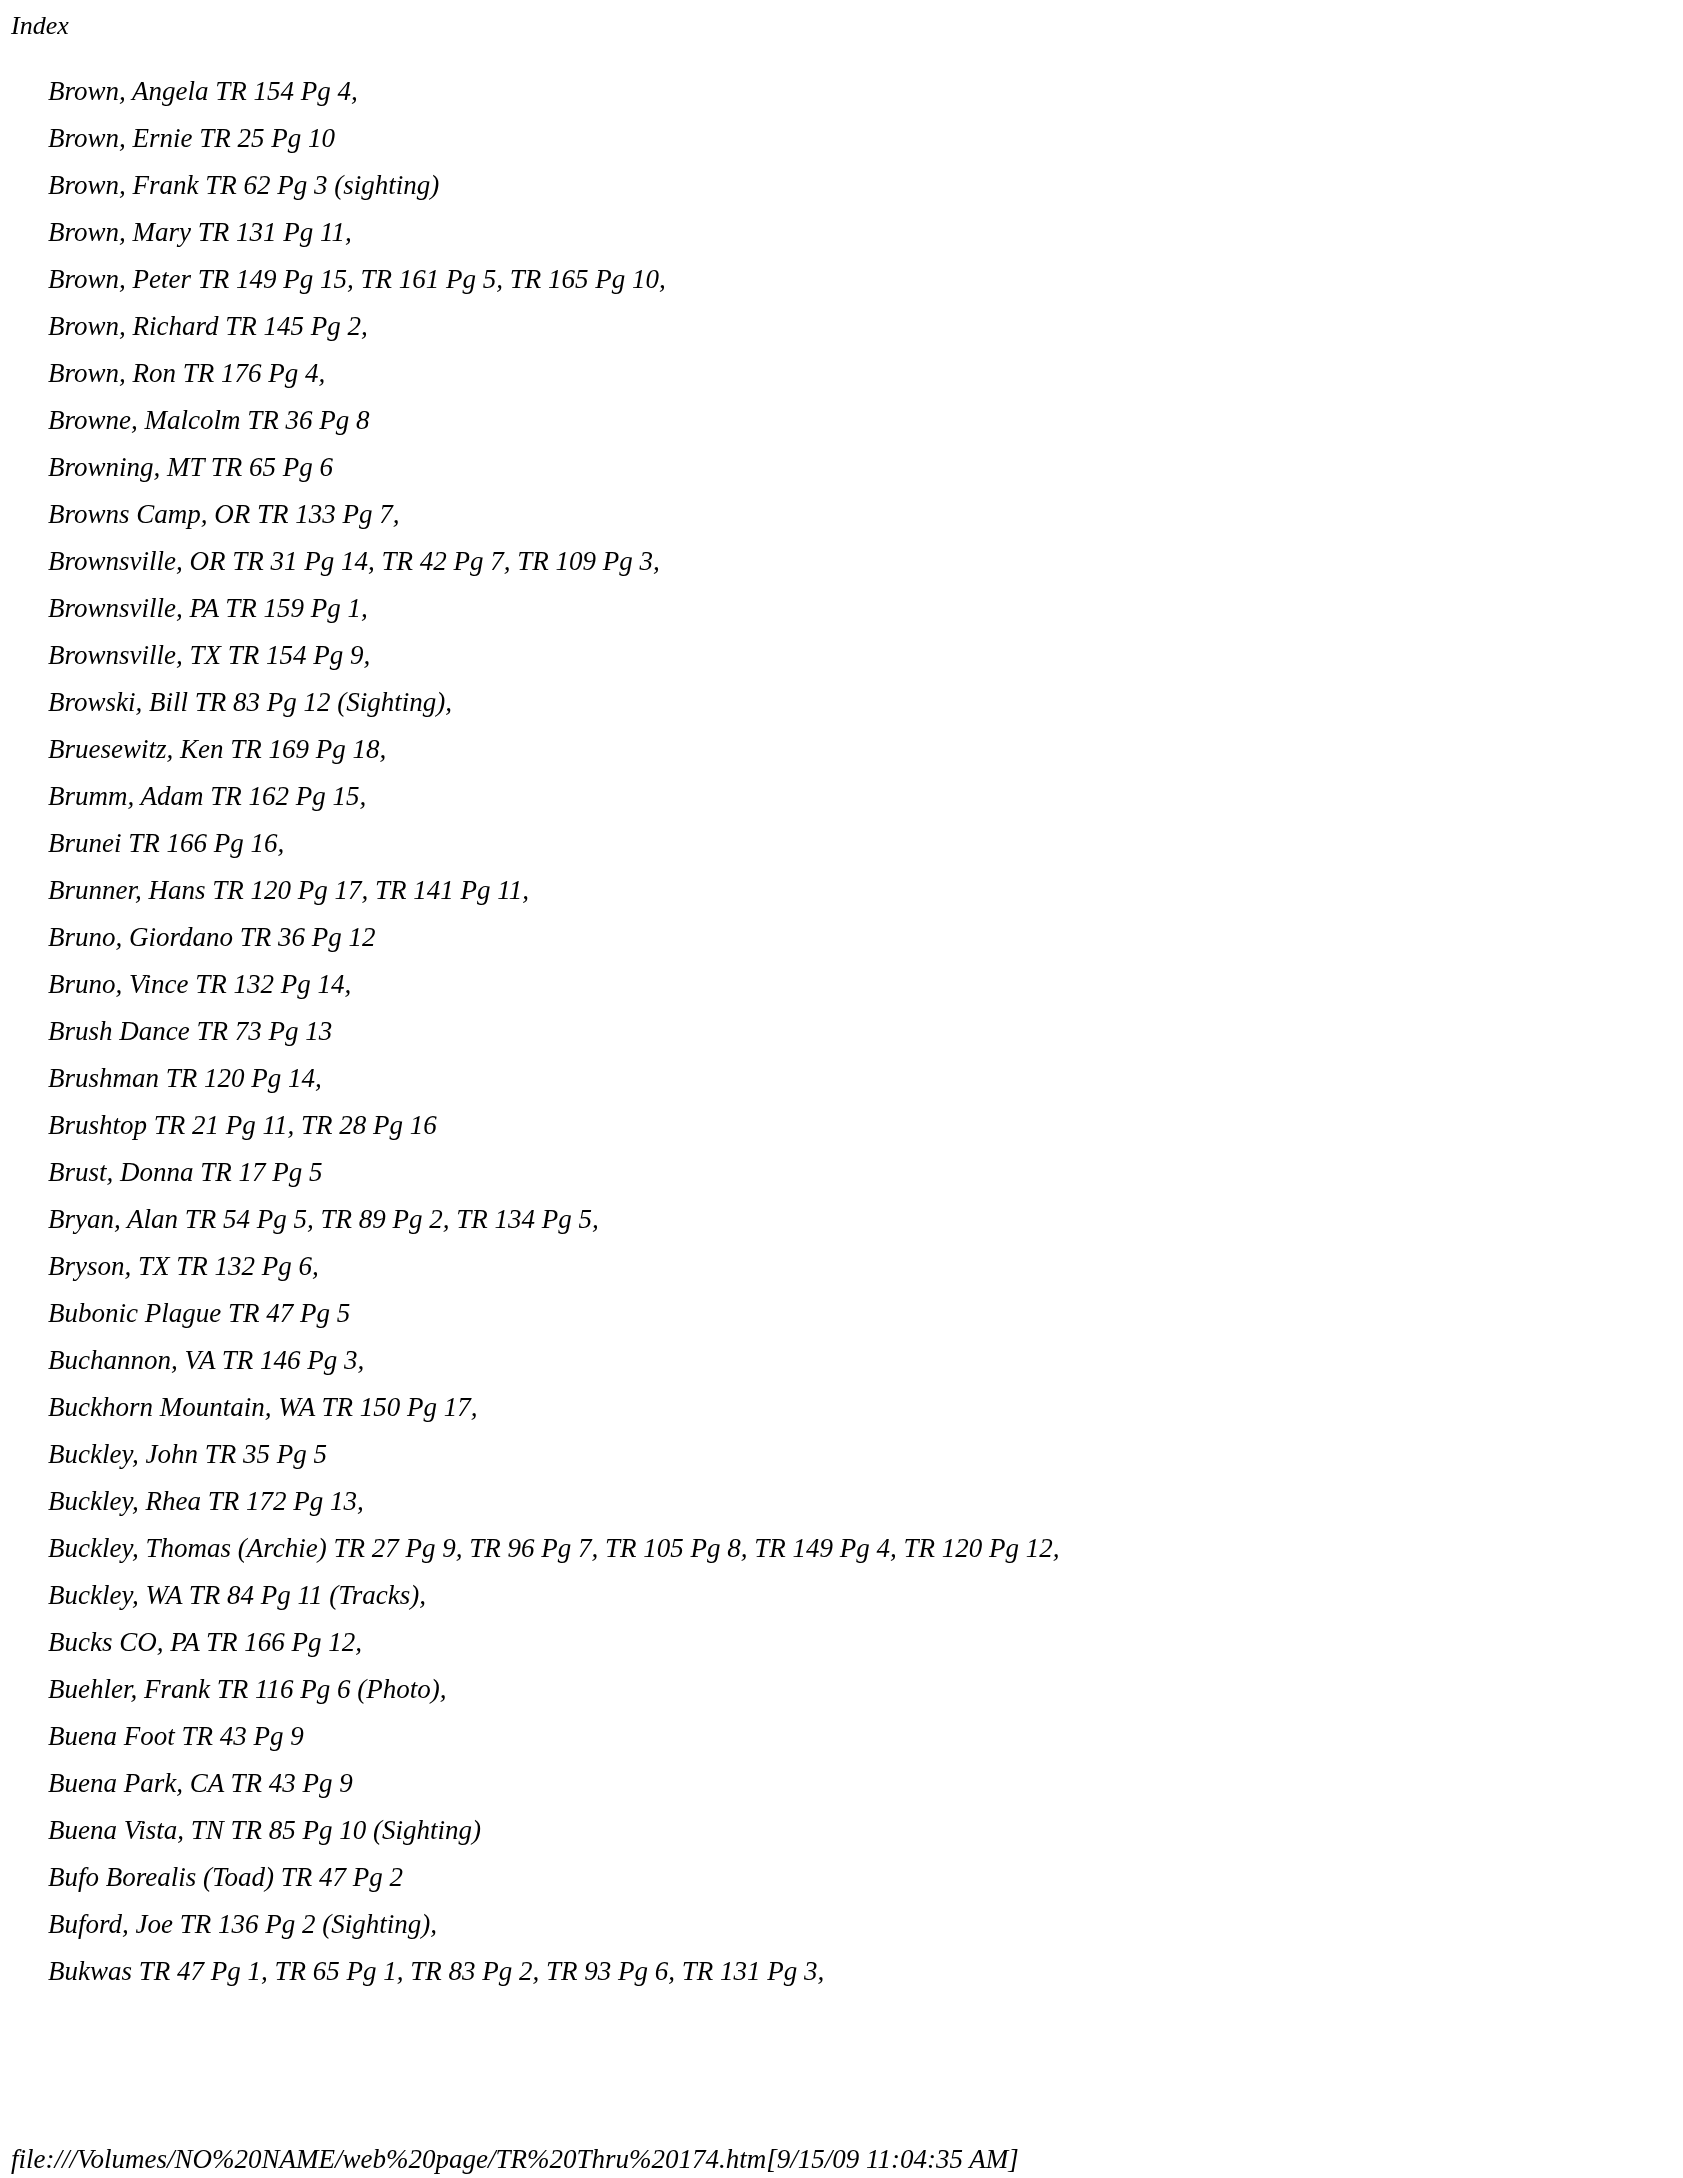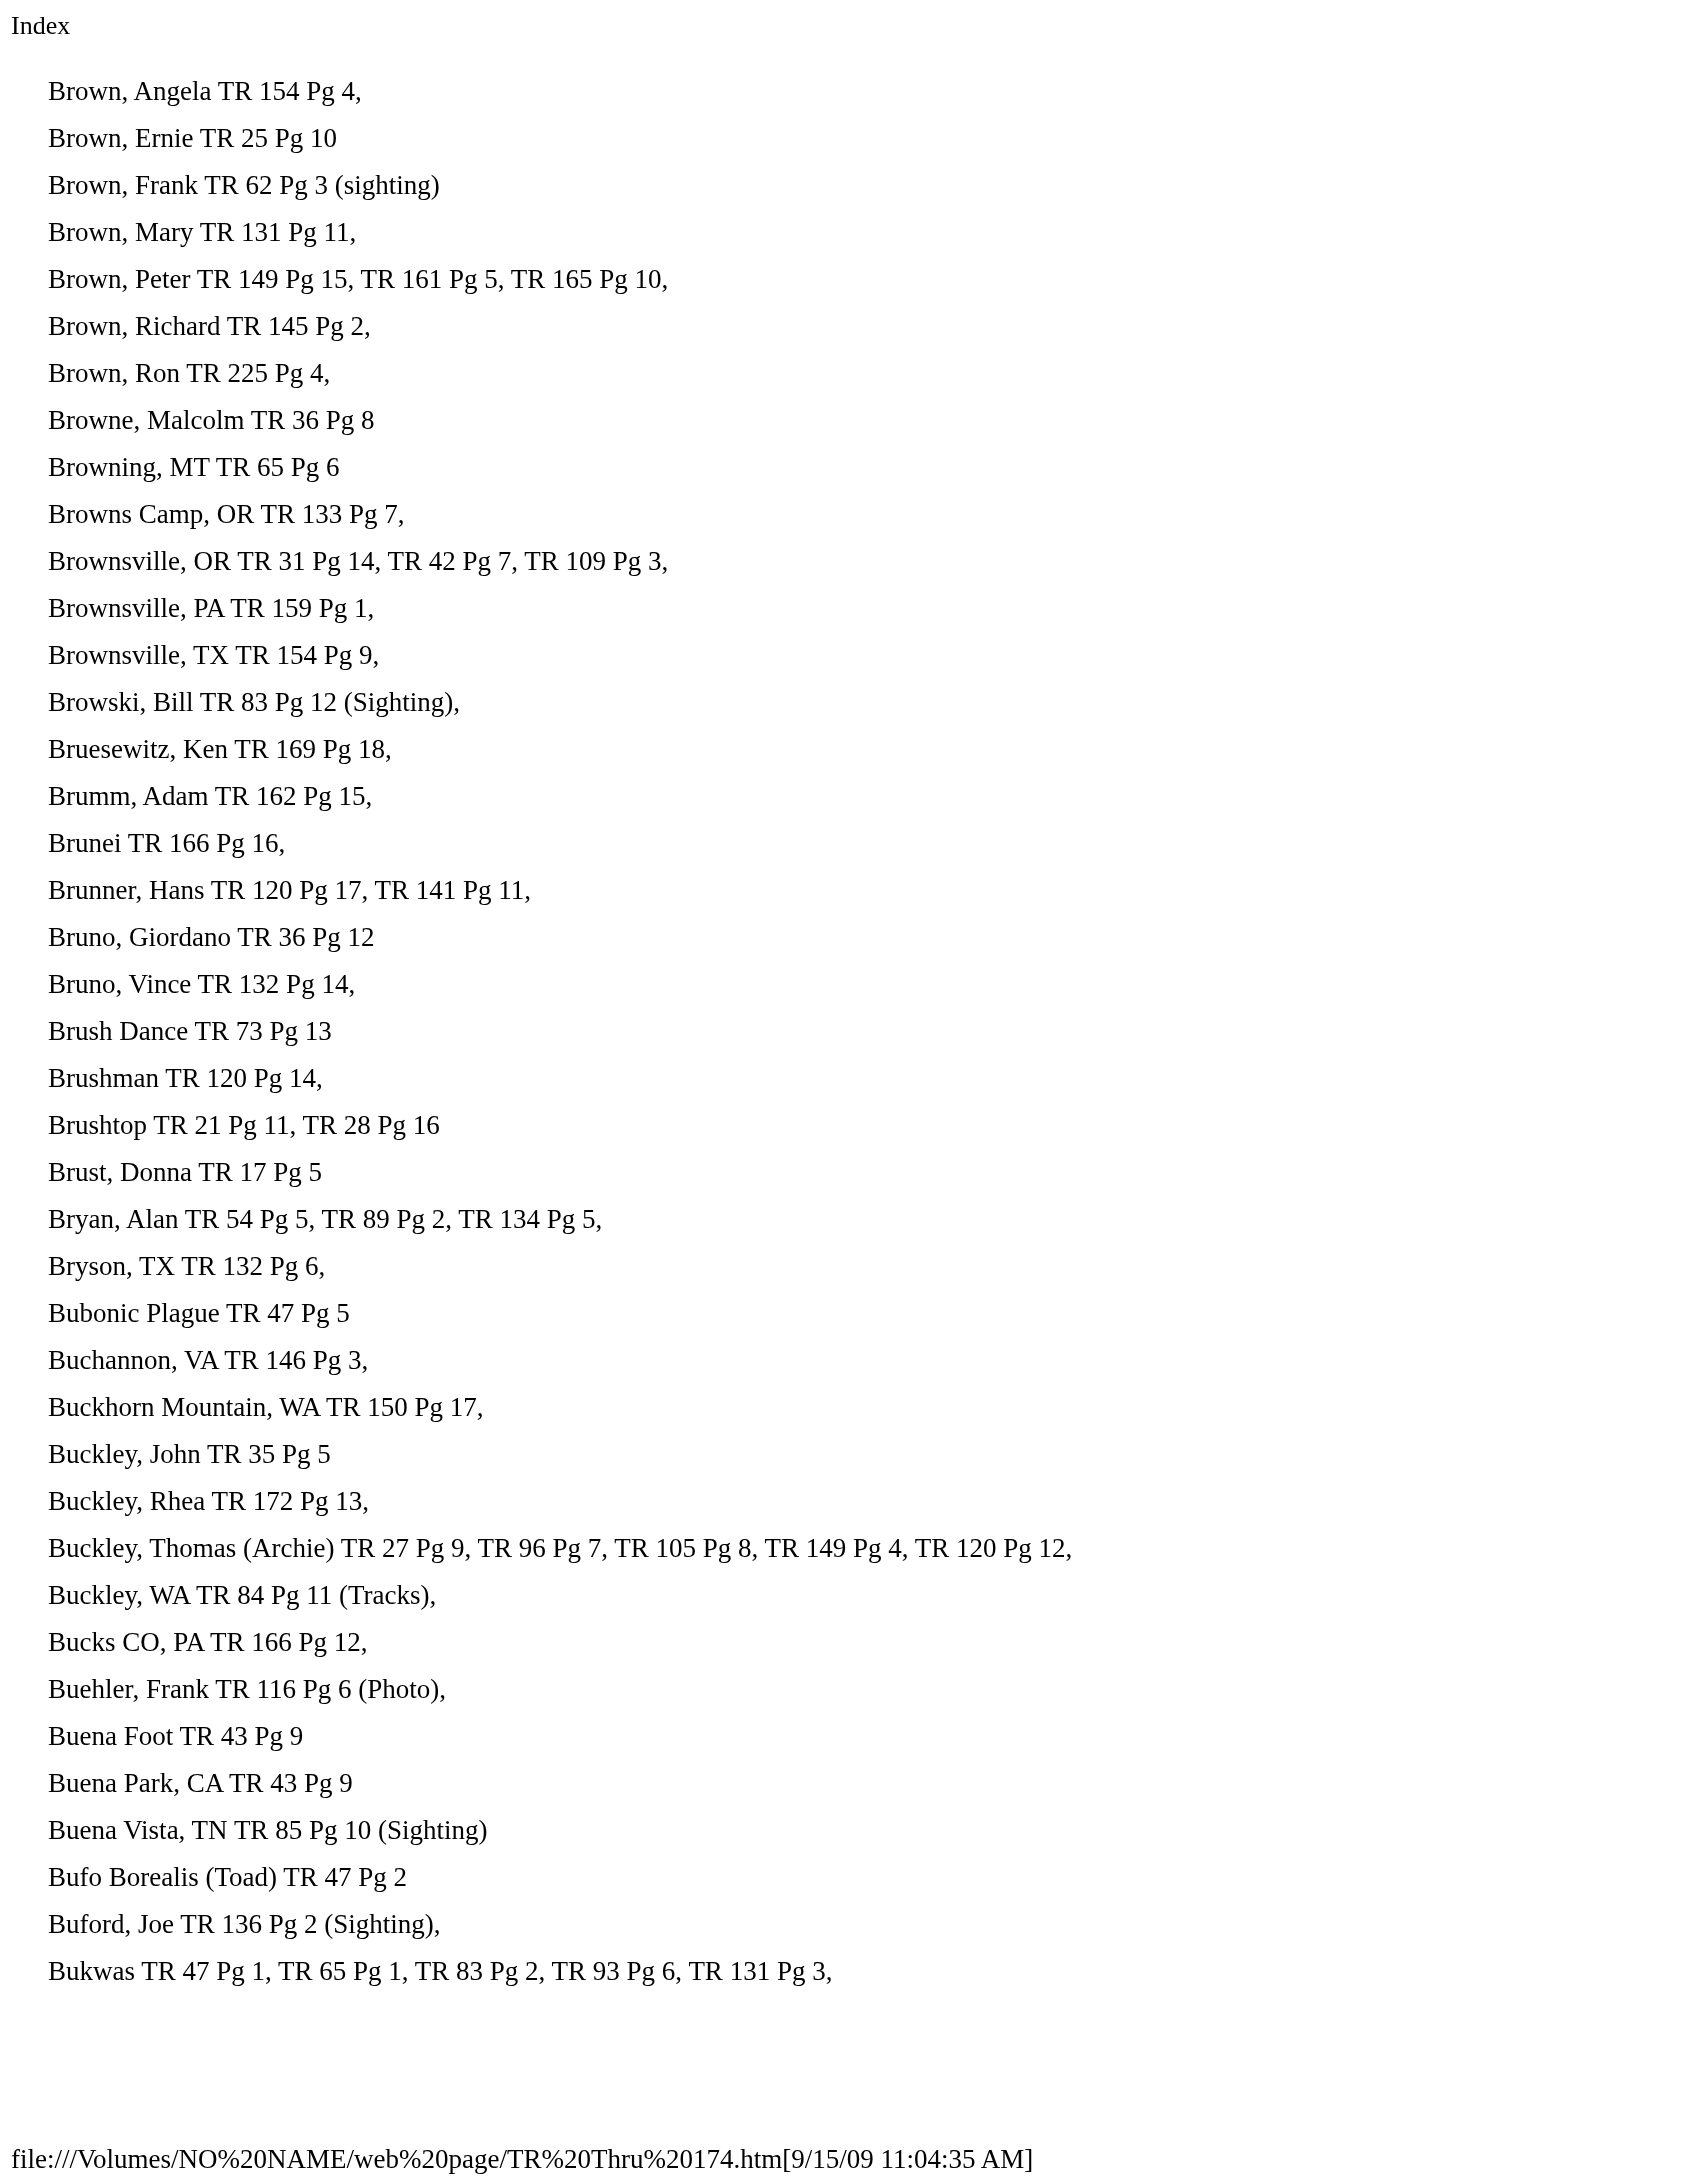--- a/index.html
+++ b/index.html
@@ -1,15 +1,15 @@
 <!DOCTYPE html>
 <html><head>
 <meta charset="utf-8">
 <style>
-  * { margin: 0; padding: 0; box-sizing: border-box; }
+  * { margin: 0; padding: 0; box-sizing: border-box; font-style: italic; }
   html, body { background: #ffffff; }
   body {
     width: 1683px;
     height: 2178px;
     position: relative;
     overflow: hidden;
     font-family: "Liberation Serif", "DejaVu Serif", serif;
     color: #000000;
   }
   .print-header {
@@ -48,21 +48,21 @@
 
   <div class="print-header">Index</div>
 
   <div class="entry-list">
       <div class="entry">Brown, Angela TR 154 Pg 4,</div>
       <div class="entry">Brown, Ernie TR 25 Pg 10</div>
       <div class="entry">Brown, Frank TR 62 Pg 3 (sighting)</div>
       <div class="entry">Brown, Mary TR 131 Pg 11,</div>
       <div class="entry">Brown, Peter TR 149 Pg 15, TR 161 Pg 5, TR 165 Pg 10,</div>
       <div class="entry">Brown, Richard TR 145 Pg 2,</div>
-      <div class="entry">Brown, Ron TR 225 Pg 4,</div>
+      <div class="entry">Brown, Ron TR 176 Pg 4,</div>
       <div class="entry">Browne, Malcolm TR 36 Pg 8</div>
       <div class="entry">Browning, MT TR 65 Pg 6</div>
       <div class="entry">Browns Camp, OR TR 133 Pg 7,</div>
       <div class="entry">Brownsville, OR TR 31 Pg 14, TR 42 Pg 7, TR 109 Pg 3,</div>
       <div class="entry">Brownsville, PA TR 159 Pg 1,</div>
       <div class="entry">Brownsville, TX TR 154 Pg 9,</div>
       <div class="entry">Browski, Bill TR 83 Pg 12 (Sighting),</div>
       <div class="entry">Bruesewitz, Ken TR 169 Pg 18,</div>
       <div class="entry">Brumm, Adam TR 162 Pg 15,</div>
       <div class="entry">Brunei TR 166 Pg 16,</div>

